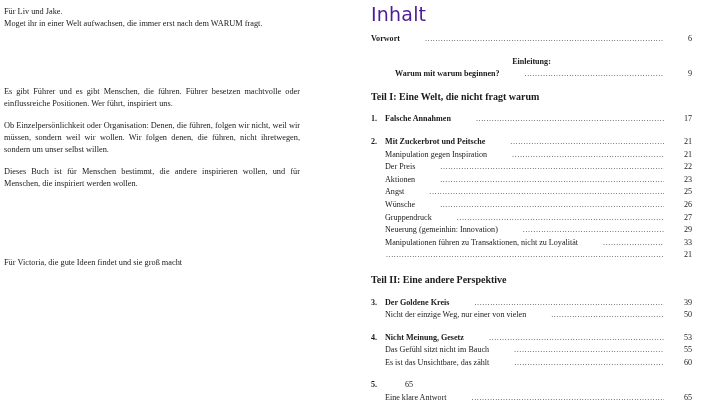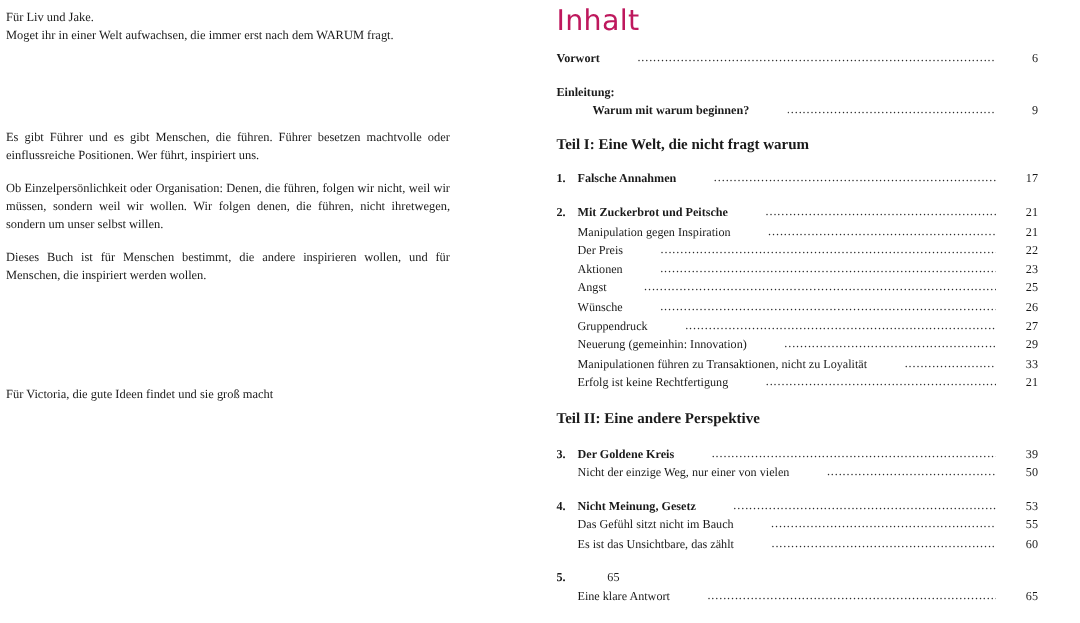--- a/index.html
+++ b/index.html
@@ -53,21 +53,21 @@
     height: 415px;
     box-sizing: border-box;
     padding: 0 28px 0 11px;
     position: relative;
   }
   .toc-title {
     font-family: "DejaVu Sans", "Liberation Sans", sans-serif;
     font-size: 19px;
     font-weight: 400;
     letter-spacing: 0.2px;
-    color: #be185d;
+    color: #4c1d95;
     margin: 2px 0 0 0;
     padding: 0;
     line-height: 24px;
   }
   .toc-list {
     margin: 7px 0 0 0;
     padding: 0;
     list-style: none;
   }
   .toc-row {
@@ -122,20 +122,21 @@
     font-weight: bold;
     font-size: 10px;
     line-height: 12.6px;
     white-space: nowrap;
   }
   .r-head {
     font-weight: bold;
     font-size: 8.1px;
     line-height: 12.6px;
     white-space: nowrap;
+    text-align: center;
   }
   .sp-2 { height: 10px; }
   .sp-3 { height: 12px; }
 </style>
 </head>
 <body>
 
 <div class="spread">
 
   <div class="page-left">
@@ -247,21 +248,20 @@
         </li>
         <li class="toc-row r-sub">
           <span class="toc-label-wrap">
             <span class="toc-label">Manipulationen führen zu Transaktionen, nicht zu Loyalität</span>
             <span class="leader"></span>
           </span>
           <span class="toc-page">33</span>
         </li>
         <li class="toc-row r-sub">
           <span class="toc-label-wrap">
-            <span class="toc-label">Erfolg ist keine Rechtfertigung</span>
             <span class="leader"></span>
           </span>
           <span class="toc-page">21</span>
         </li>
         <li class="sp-3"></li>
         <li class="r-part">Teil II: Eine andere Perspektive</li>
         <li class="sp-2"></li>
         <li class="toc-row r-bold">
           <span class="toc-num">3.</span>
           <span class="toc-label-wrap">

